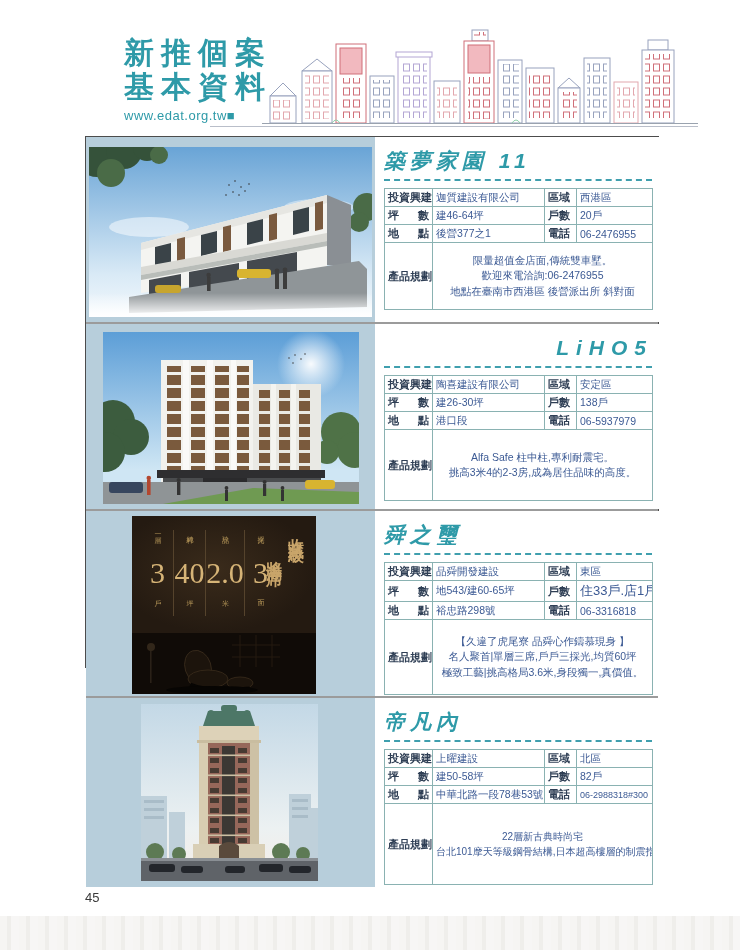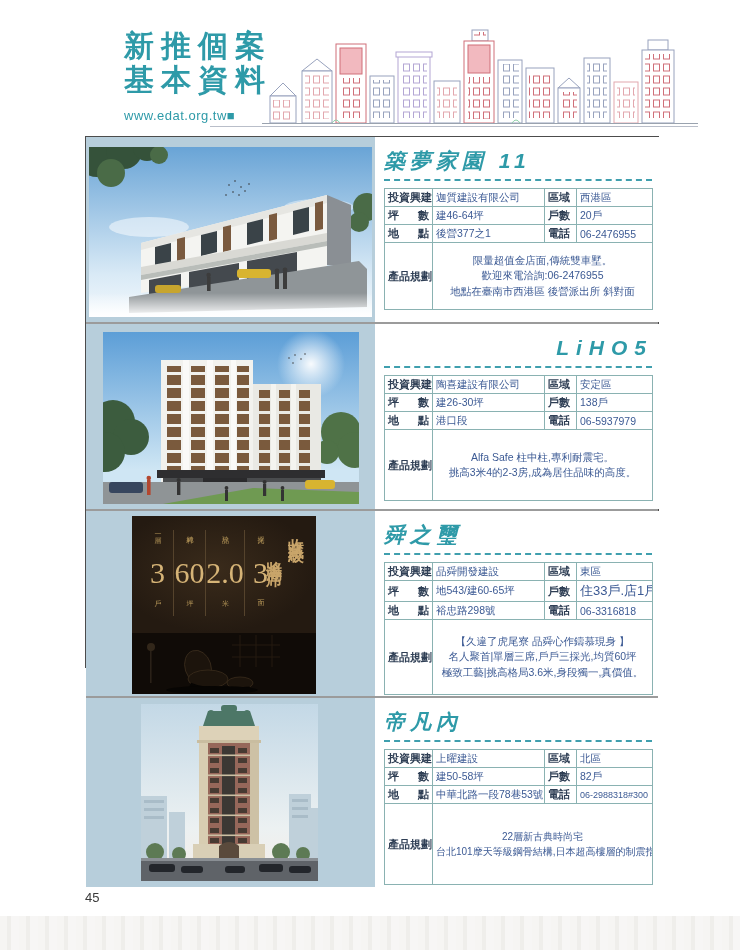--- a/index.html
+++ b/index.html
@@ -1,19 +1,19 @@
 <!DOCTYPE html>
 <html><head>
 <meta charset="utf-8">
 <style>
   html,body{margin:0;padding:0;width:740px;height:950px;background:#fff;
     font-family:"Liberation Sans","DejaVu Sans",sans-serif;position:relative;overflow:hidden;}
 
   
-  .hdr-title{position:absolute;left:124px;top:29px;color:#2e9aa8;font-weight:bold;
+  .hdr-title{position:absolute;left:124px;top:36px;color:#2e9aa8;font-weight:bold;
     font-size:30px;line-height:34px;letter-spacing:7px;}
   .hdr-site{position:absolute;left:124px;top:108px;color:#2e9aa8;font-size:13px;letter-spacing:.5px;}
   .skyline{position:absolute;left:262px;top:26px;width:436px;height:102px;}
   .hdr-rule{position:absolute;left:210px;top:126px;width:488px;height:0;border-top:1px solid #b9bec9;}
 
   
   .content{position:absolute;left:85px;top:136px;width:574px;height:532px;
     border:1.5px solid #4c4c4c;box-sizing:border-box;background:#fff;}
   .row{display:flex;width:100%;height:187px;box-sizing:border-box;border-bottom:2.5px solid #9b9b9b;}
   .row:last-child{height:189px;border-bottom:none;}
@@ -404,21 +404,21 @@
           <div class="p-head c1">收藏級</div>
           <div class="p-head c2">將滿席</div>
           <div class="p-stats">
             <div class="p-stat">
               <span class="p-top">一層</span>
               <span class="p-num">3</span>
               <span class="p-bot">戶</span>
             </div>
             <div class="p-stat">
               <span class="p-top">純粹</span>
-              <span class="p-num">60</span>
+              <span class="p-num">40</span>
               <span class="p-bot">坪</span>
             </div>
             <div class="p-stat" style="width:38px">
               <span class="p-top">珍品</span>
               <span class="p-num">2.0</span>
               <span class="p-bot">米</span>
             </div>
             <div class="p-stat">
               <span class="p-top">採光</span>
               <span class="p-num">3</span>

